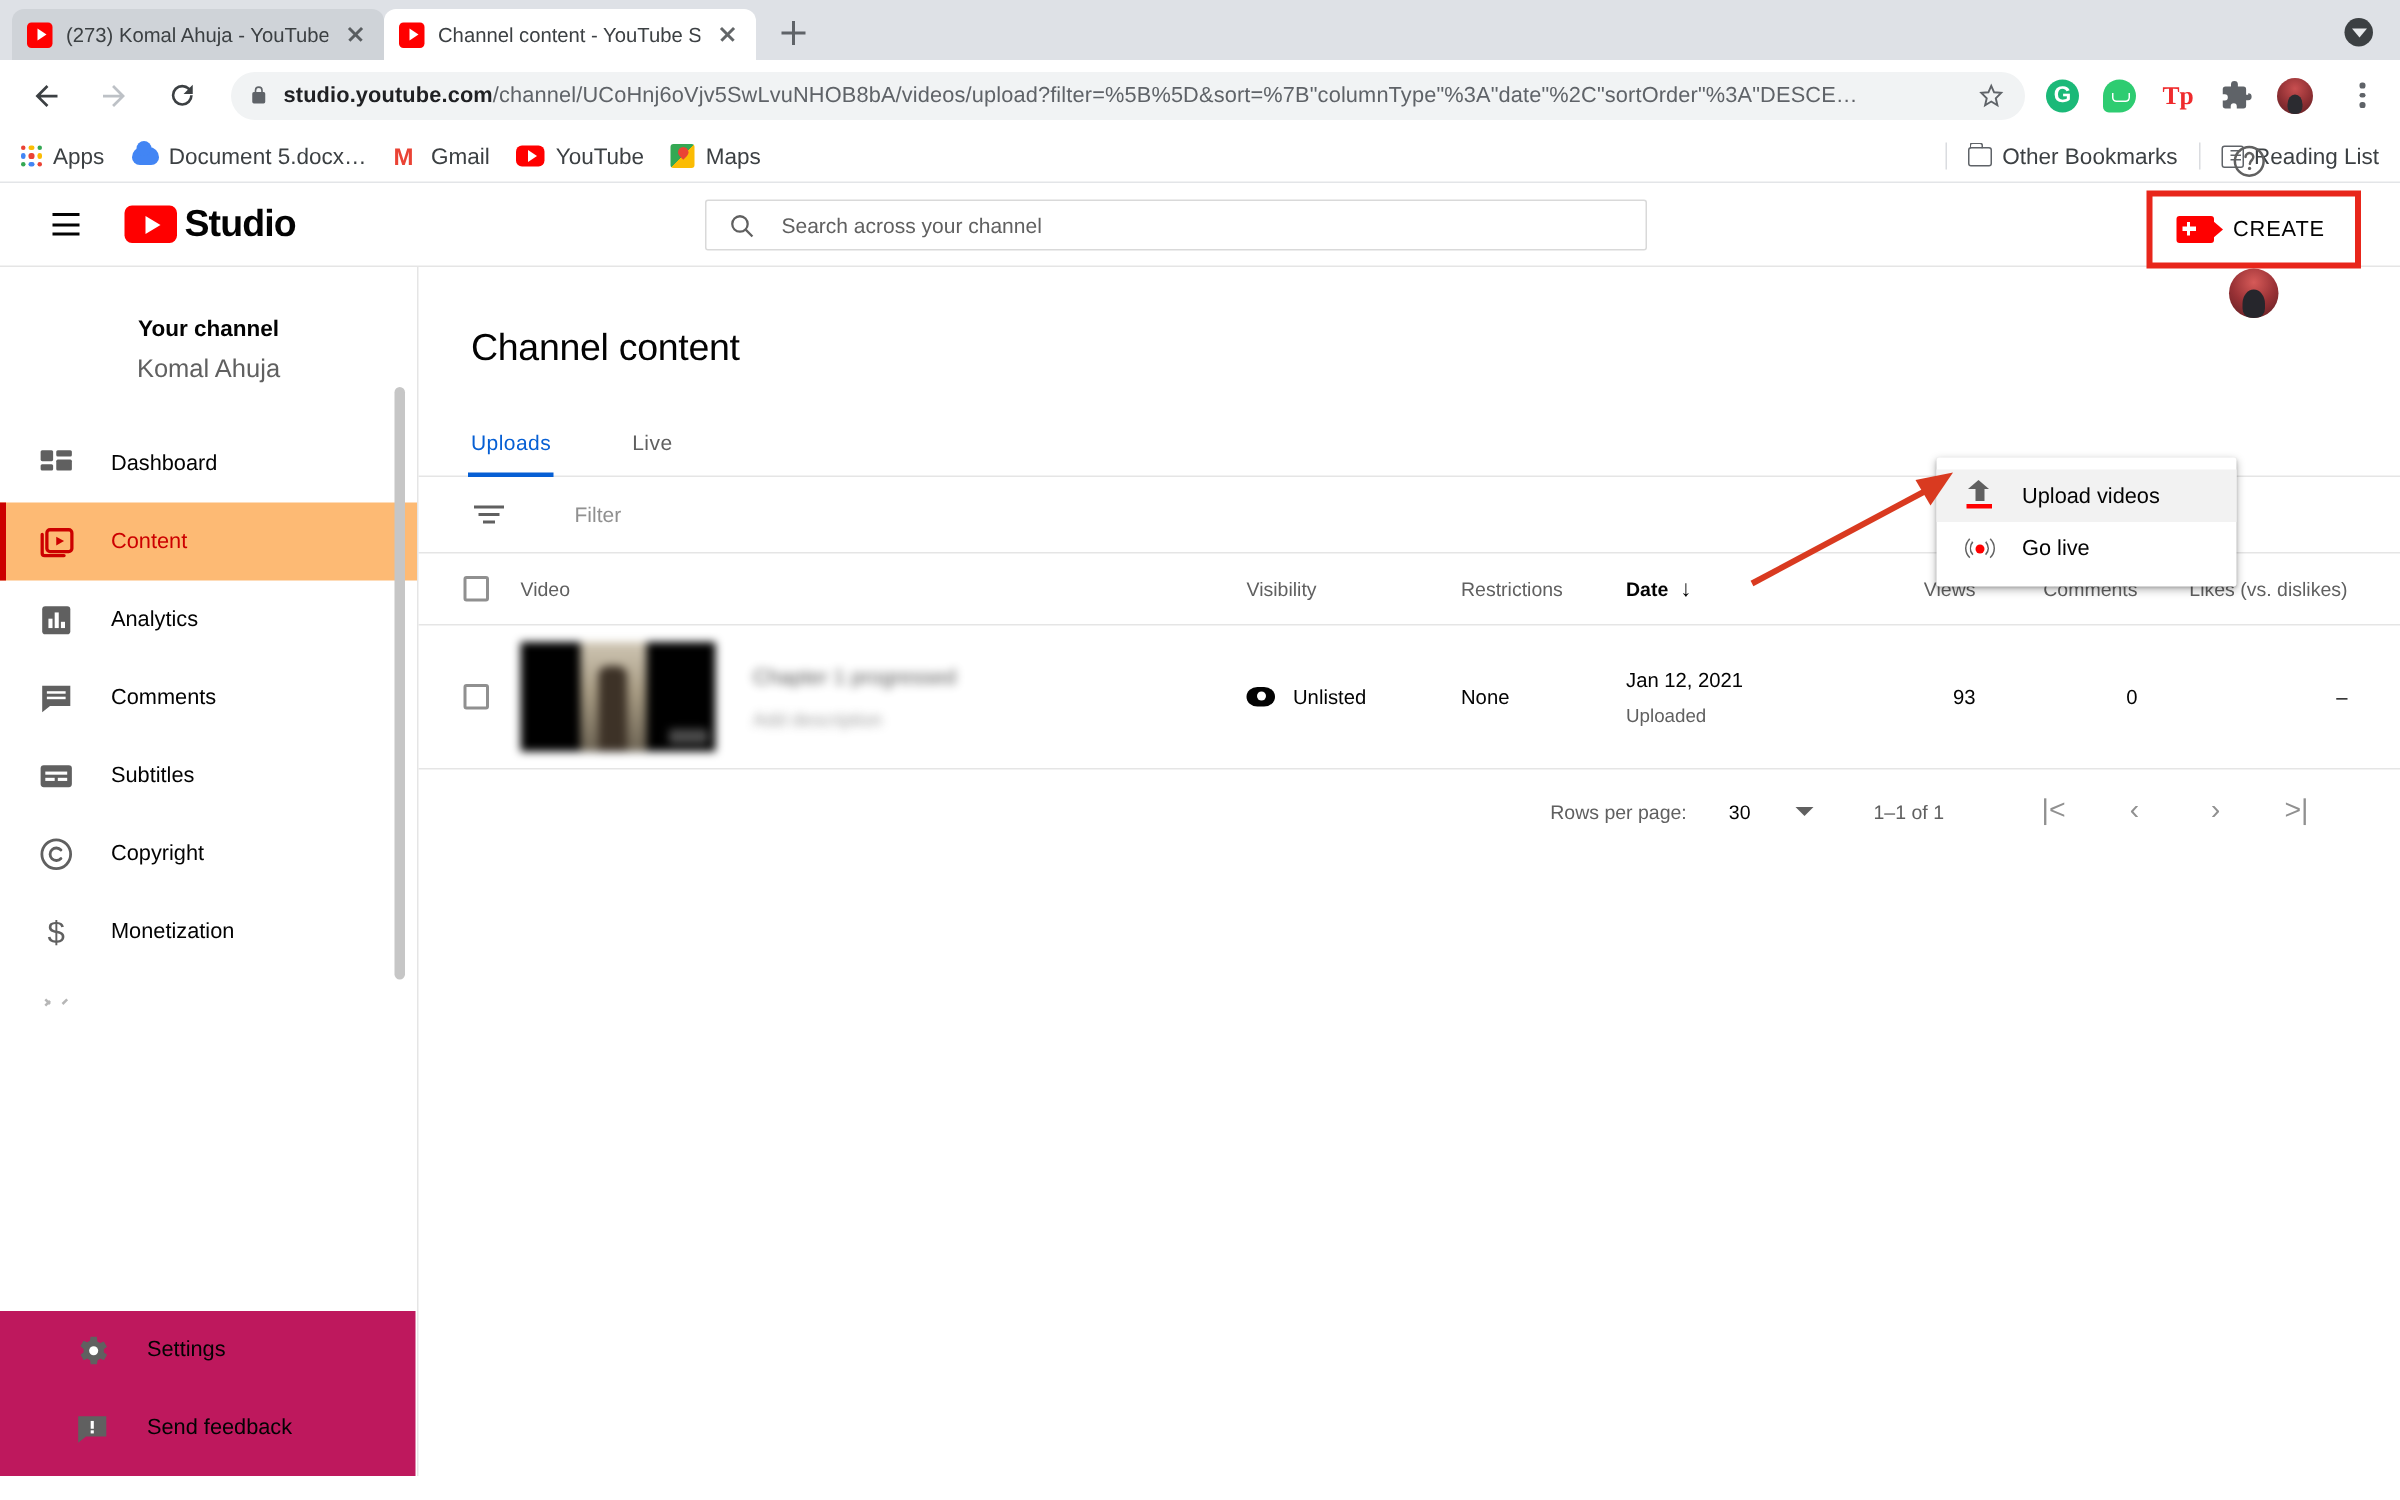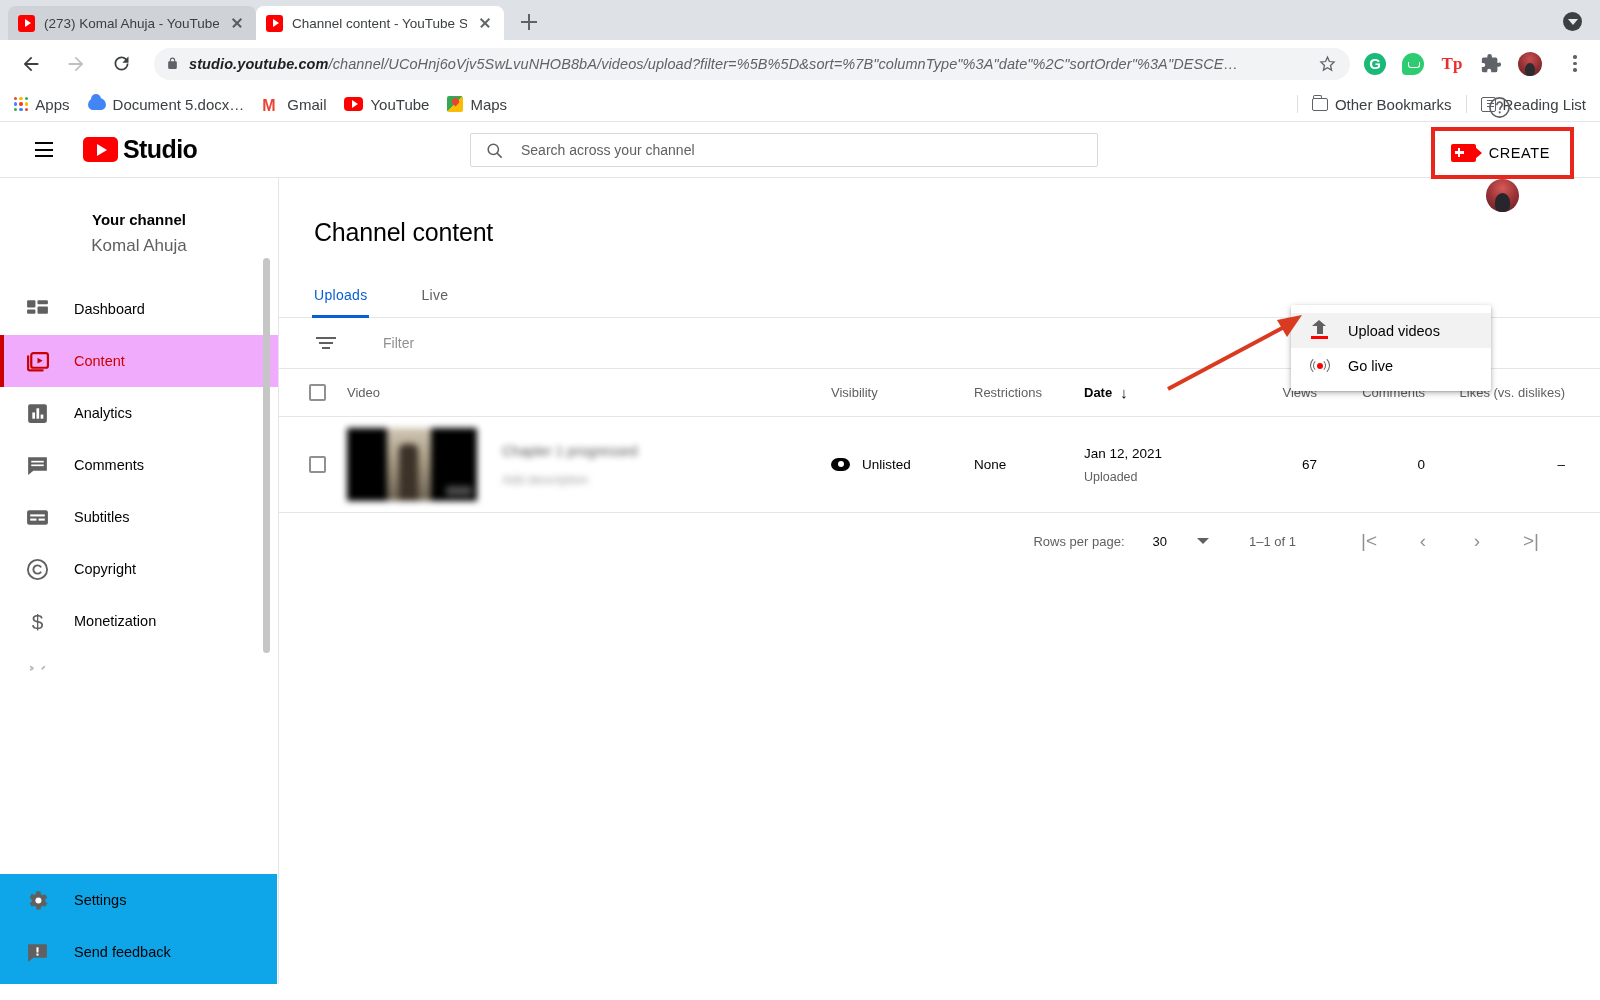--- a/index.html
+++ b/index.html
@@ -79,21 +79,21 @@
     width: 34px; height: 34px; margin-right: 11px;
     display: flex; align-items: center; justify-content: center;
   }
   .urlbox {
     flex: 1; height: 32px; background: #f1f3f4; border-radius: 16px;
     display: flex; align-items: center; padding: 0 12px; gap: 10px;
     margin-left: 5px; margin-right: 14px;
   }
   .url-text {
     font-size: 14.5px; color: #202124; white-space: nowrap;
-    overflow: hidden; flex: 1; letter-spacing: .1px; font-style: italic;
+    overflow: hidden; flex: 1; letter-spacing: .1px;
   }
   .url-text .dim { color: #5f6368; }
   .star { width: 20px; height: 20px; flex: 0 0 20px; }
   .ext-icons { display: flex; align-items: center; gap: 16px; }
   .ext { width: 22px; height: 22px; border-radius: 50%; }
   .ext-g { background: #1bb978; position: relative; }
   .ext-g::after {
     content: "G"; position: absolute; inset: 0; color: #fff;
     font-size: 15px; font-weight: bold; display: flex;
     align-items: center; justify-content: center;
@@ -305,21 +305,21 @@
     position: relative; background: #fff;
   }
   .chan-block { padding-top: 33px; text-align: center; }
   .chan-title { font-size: 15px; font-weight: bold; color: #030303; }
   .chan-name { font-size: 17px; color: #606060; margin-top: 8px; }
   .nav-list { margin-top: 27px; }
   .nav-item {
     height: 52px; display: flex; align-items: center; gap: 24px;
     padding-left: 25px; position: relative; font-size: 14.5px; color: #030303;
   }
-  .nav-item.active { background: #f0abfc; color: #c00; }
+  .nav-item.active { background: #fdba74; color: #c00; }
   .nav-item.active::before {
     content: ""; position: absolute; left: 0; top: 0; bottom: 0; width: 4px; background: #c00;
   }
   .nav-ic { width: 25px; height: 25px; flex: 0 0 25px; position: relative; }
   .nav-label { white-space: nowrap; }
   .side-scroll {
     position: absolute; right: 8px; top: 80px; width: 7px; height: 395px;
     background: #c6c6c6; border-radius: 4px;
   }
   .side-mask {
@@ -689,21 +689,21 @@
                   <path d="M5 5l3 3M19 5l-3 3M5 9l3-3" stroke="#606060" stroke-width="1.6" fill="none"></path>
                 </svg>
             </span>
             <span class="nav-label"></span>
           </div>
         </div>
 
         <div class="side-mask"></div>
         <div class="side-scroll"></div>
 
-        <div style="position:absolute;left:0;right:1px;bottom:0;background:#0ea5e9;">
+        <div style="position:absolute;left:0;right:1px;bottom:0;background:#be185d;padding-left:24px;">
           <div class="nav-item">
             <span class="nav-ic">
               <svg width="25" height="25" viewBox="0 0 24 24">
                   <path d="M19.4 13a7.6 7.6 0 000-2l2-1.6-2-3.4-2.4 1a7.5 7.5 0 00-1.7-1L14.9 3h-4l-.4 2.6a7.5 7.5 0 00-1.7 1l-2.4-1-2 3.4L6.5 11a7.6 7.6 0 000 2l-2 1.6 2 3.4 2.4-1c.5.4 1.1.8 1.7 1l.4 2.6h4l.4-2.6c.6-.2 1.2-.6 1.7-1l2.4 1 2-3.4z" fill="#606060"></path>
                   <circle cx="12.9" cy="12" r="2.9" fill="#fff"></circle>
                 </svg>
             </span>
             <span class="nav-label">Settings</span>
           </div>
           <div class="nav-item" style="margin-bottom:6px">
@@ -778,21 +778,21 @@
               <span class="vis-cell">
                   <span class="eye"></span>
                   <span>Unlisted</span>
                 </span>
             </div>
             <div class="c-restr cell-txt">None</div>
             <div class="c-date">
               <div class="cell-txt">Jan 12, 2021</div>
               <div class="date-sub">Uploaded</div>
             </div>
-            <div class="c-views cell-txt">67</div>
+            <div class="c-views cell-txt">93</div>
             <div class="c-comm cell-txt">0</div>
             <div class="c-likes cell-txt">–</div>
           </div>
 
           <div class="pager">
             <span class="pg-label">Rows per page:</span>
             <span class="pg-val">30</span>
             <span class="pg-caret"></span>
             <span class="pg-range">1–1 of 1</span>
             <span class="pg-btn">|&lt;</span>

